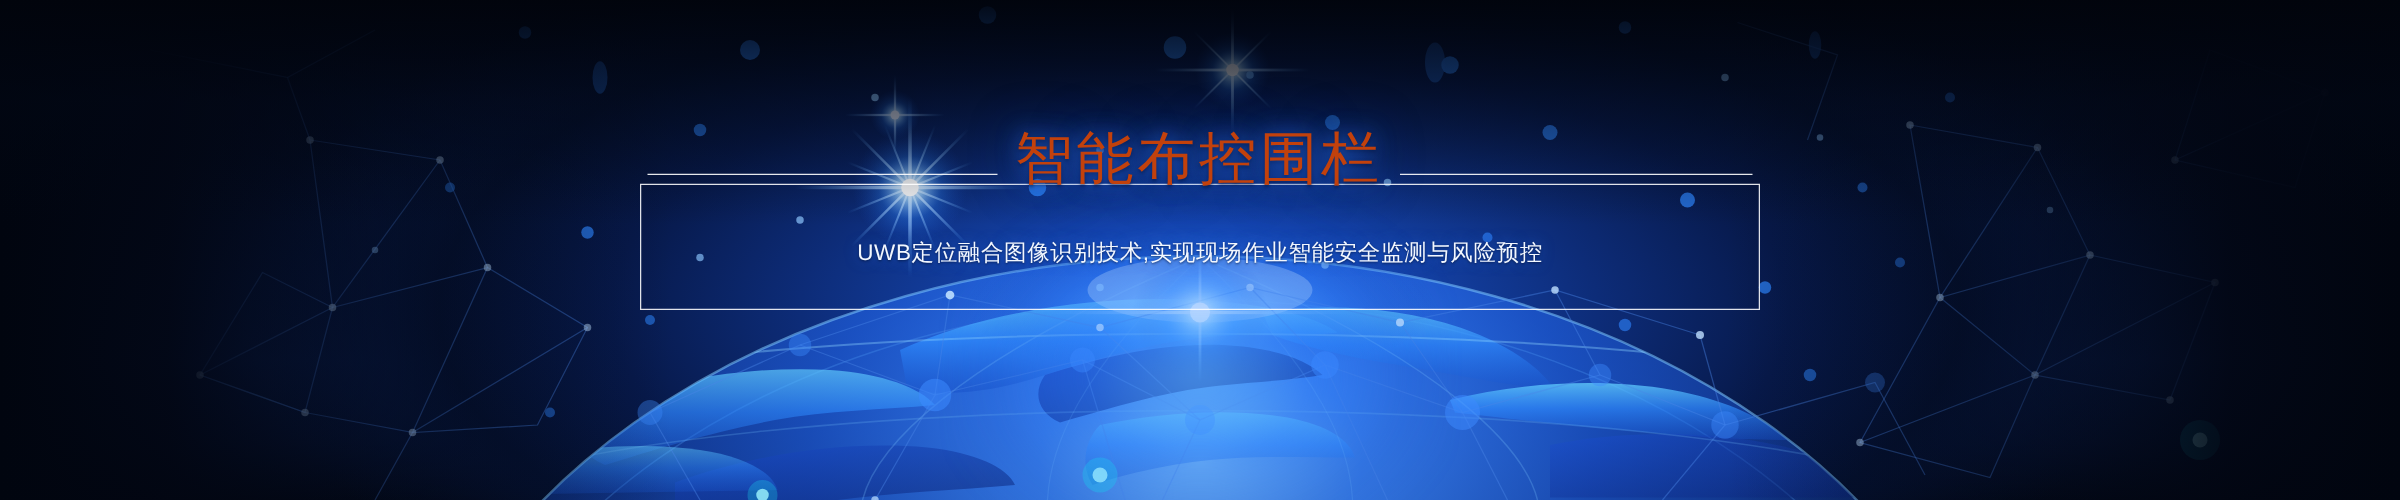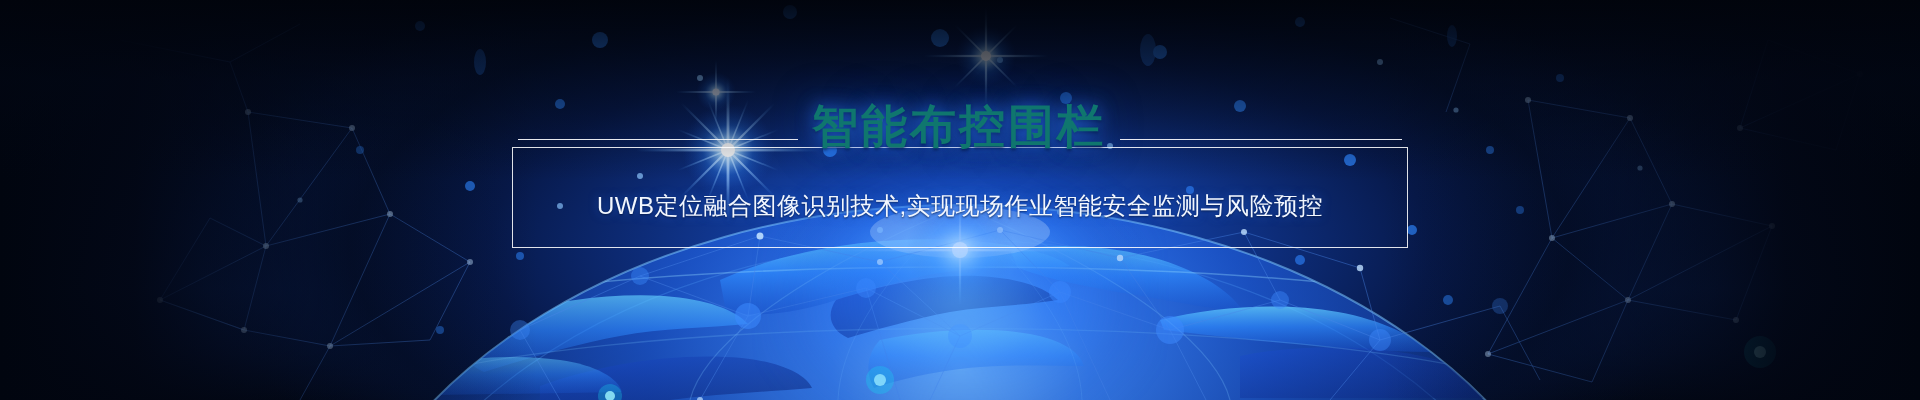--- a/index.html
+++ b/index.html
@@ -53,36 +53,36 @@
     position:absolute;left:0;top:95px;width:1920px;height:62px;
     display:flex;align-items:center;justify-content:center;gap:0;
   }
   .rule{
     height:1px;background:rgba(255,255,255,.9);
     align-self:center;margin-top:26px;
   }
   .rule-l{width:280px;}
   .rule-r{width:282px;}
   .title{
-    color:#0f766e;
+    color:#c2410c;
     font-size:46px;
-    font-weight:bold;
+    font-weight:normal;
     letter-spacing:3px;
     line-height:1;
     padding:0 14px;
     white-space:nowrap;
     text-shadow:0 0 18px rgba(40,110,230,.85), 0 0 40px rgba(20,70,190,.55), 0 2px 3px rgba(0,10,40,.7);
     text-align:right;
   }
   .subtitle{
     position:absolute;
     left:512px;top:190px;width:896px;
     text-align:center;
     color:#f2f7ff;
-    font-size:24px;
+    font-size:18px;
     font-weight:400;
     letter-spacing:.5px;
     white-space:nowrap;
     text-shadow:0 0 10px rgba(30,90,200,.8), 0 1px 2px rgba(0,8,30,.7);
   }
 </style>
 </head>
 <body>
 
 <div id="banner">

